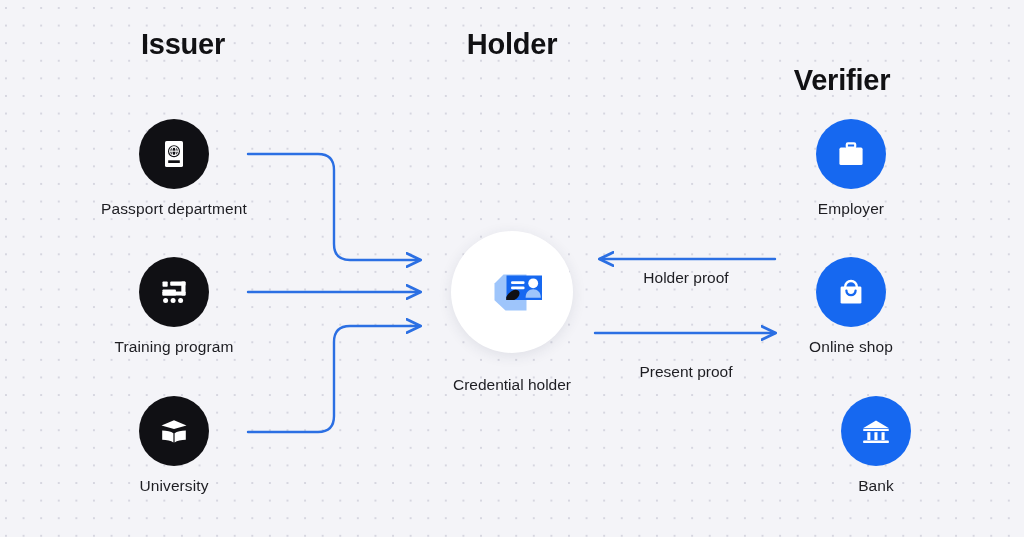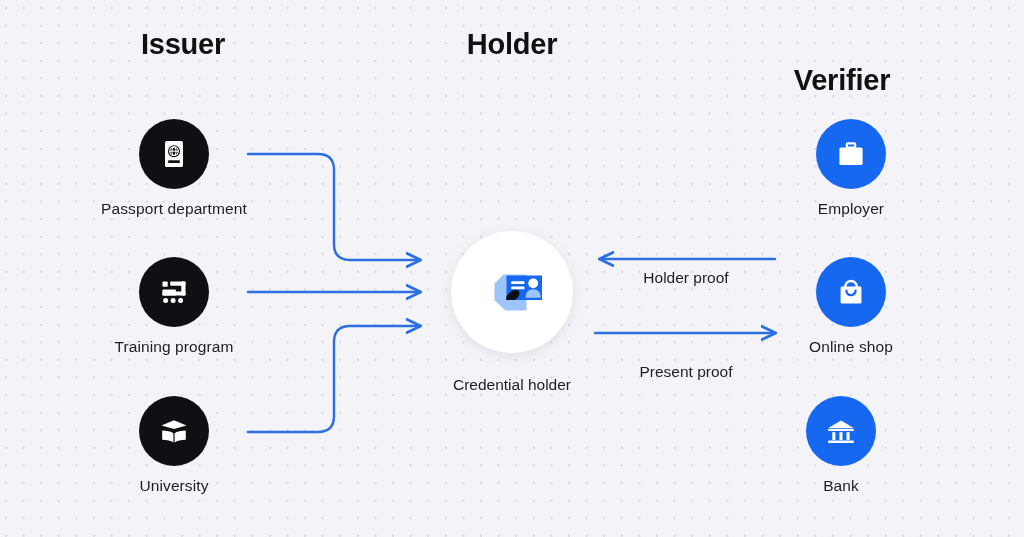--- a/index.html
+++ b/index.html
@@ -66,21 +66,21 @@
     letter-spacing: 0.1px;
   }
 
   
   #node-passport { left: 174px; top: 119px; }
   #node-training { left: 174px; top: 257px; }
   #node-university { left: 174px; top: 396px; }
   
   #node-employer { left: 851px; top: 119px; }
   #node-shop     { left: 851px; top: 257px; }
-  #node-bank     { left: 841px; top: 396px; }
+  #node-bank     { left: 876px; top: 396px; }
 
   
   #node-holder {
     position: absolute;
     left: 512px;
     top: 231px;
     width: 240px;
     transform: translateX(-120px);
     text-align: center;
   }

